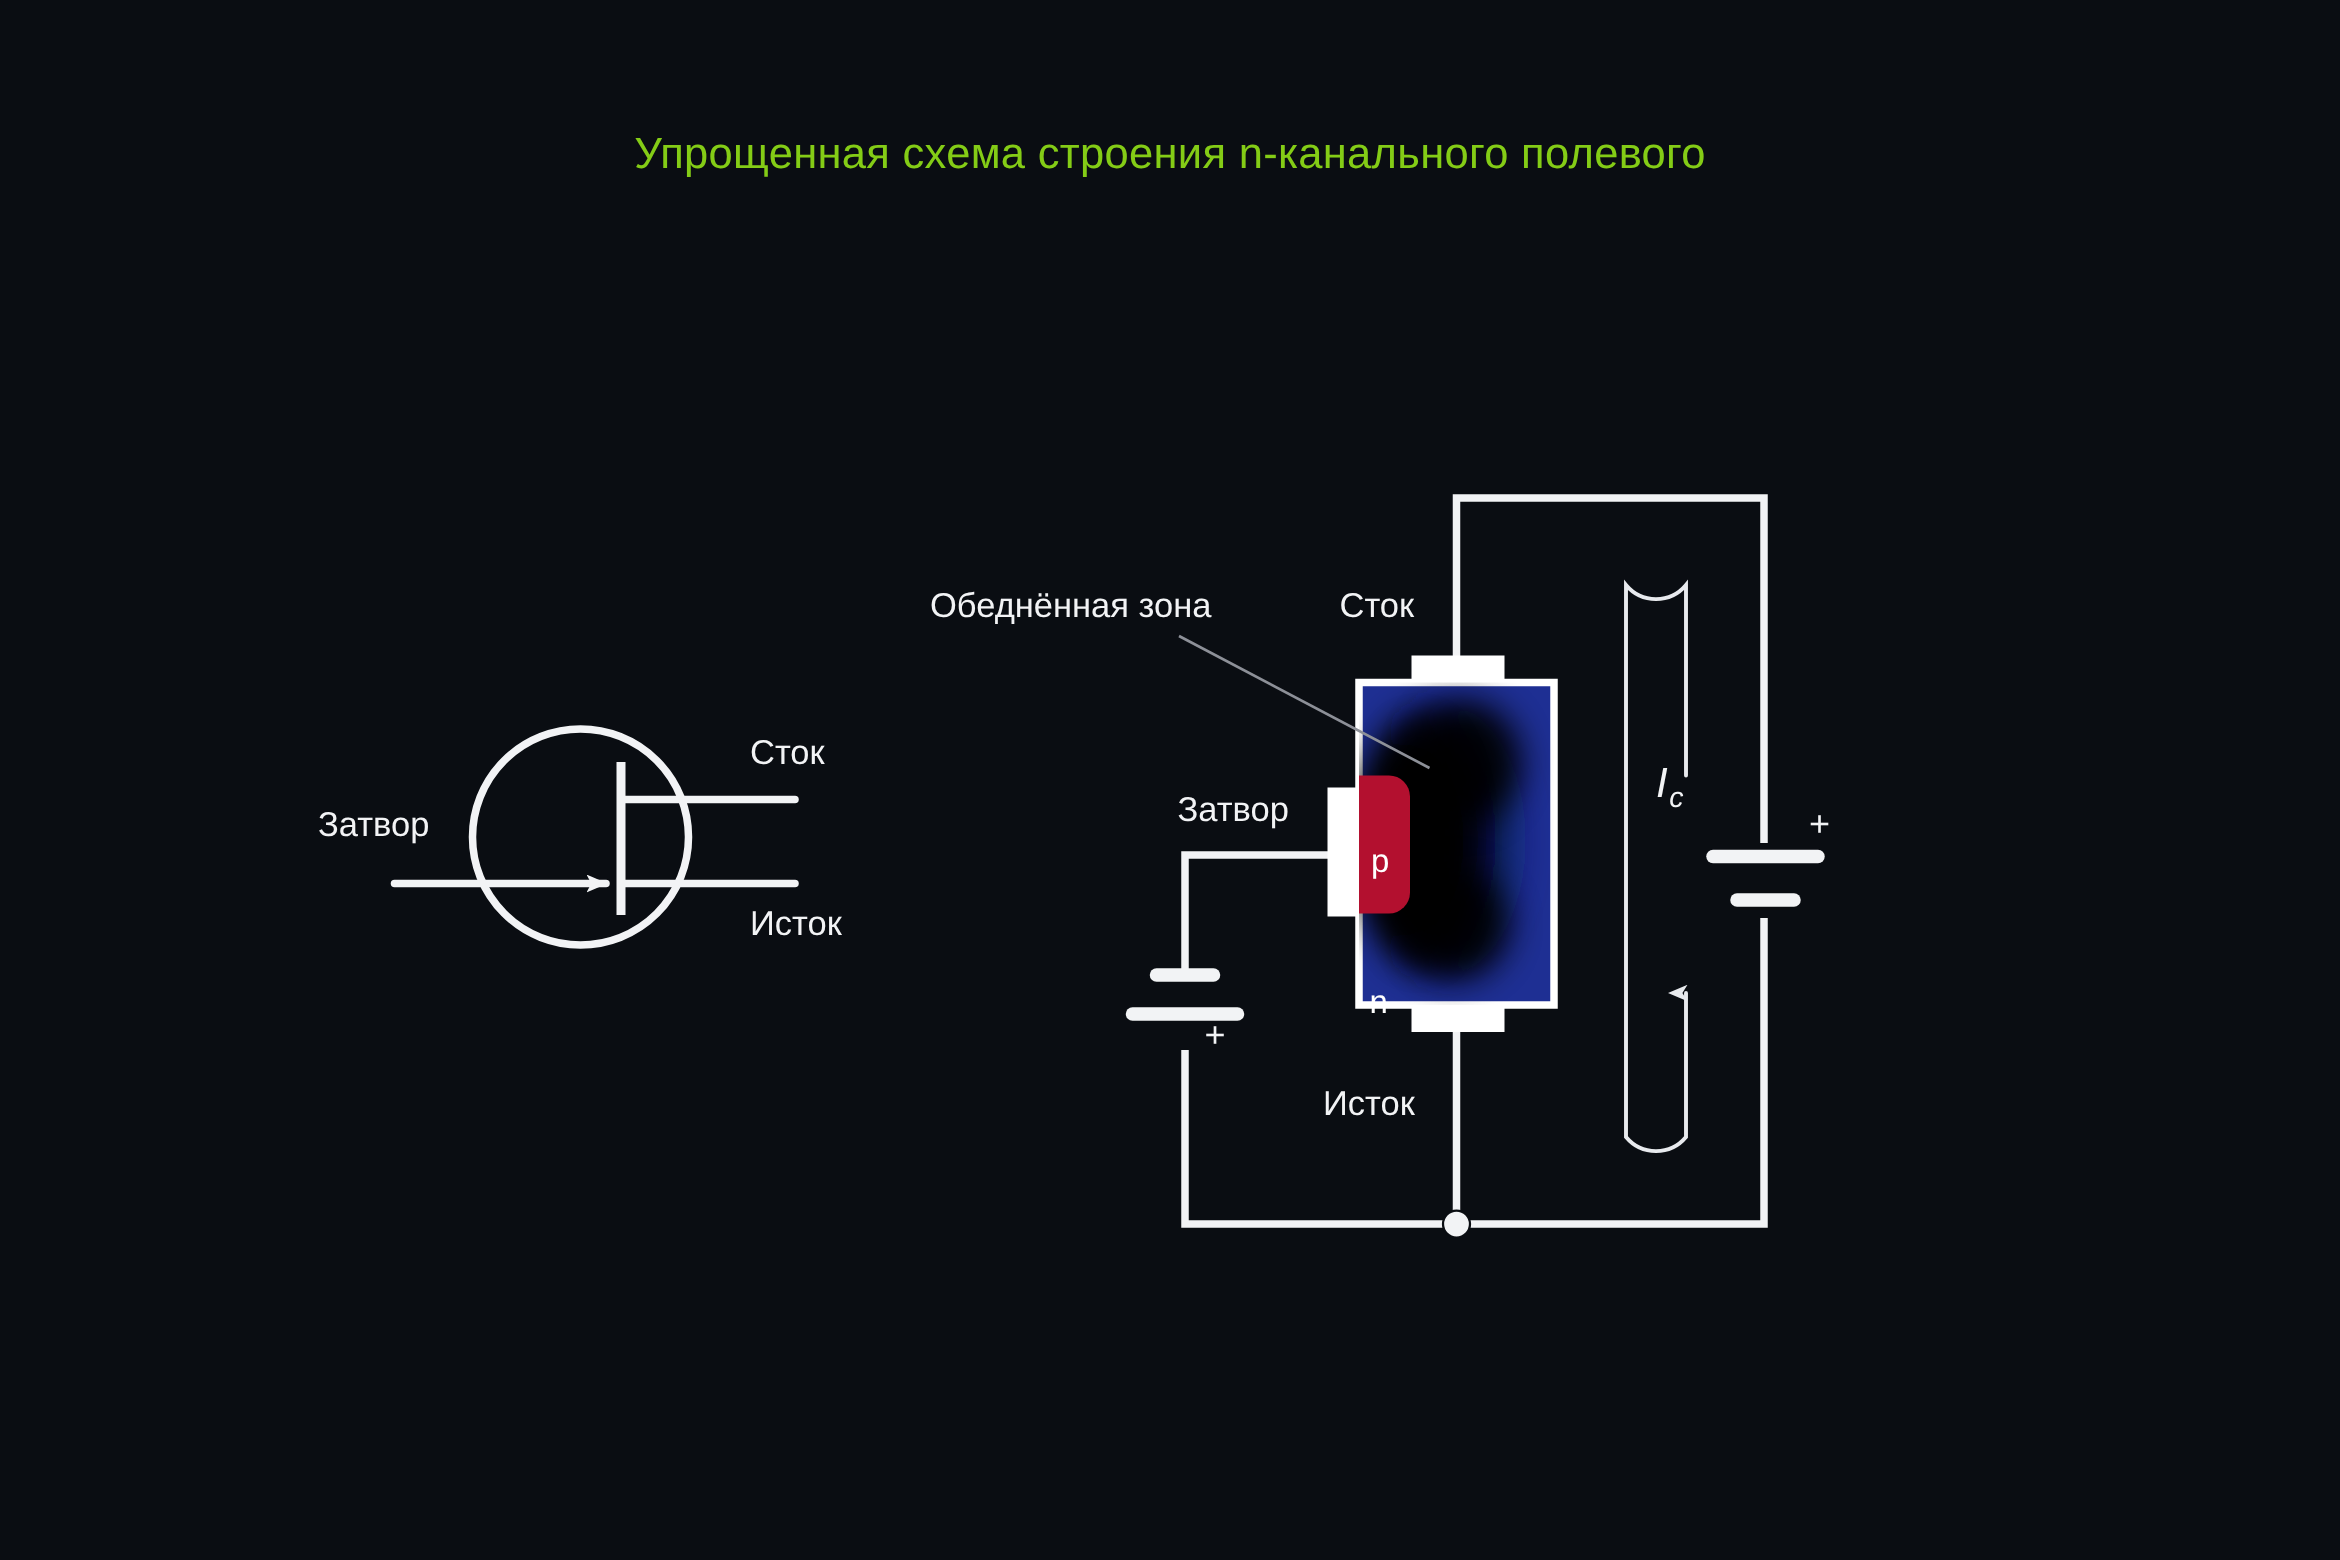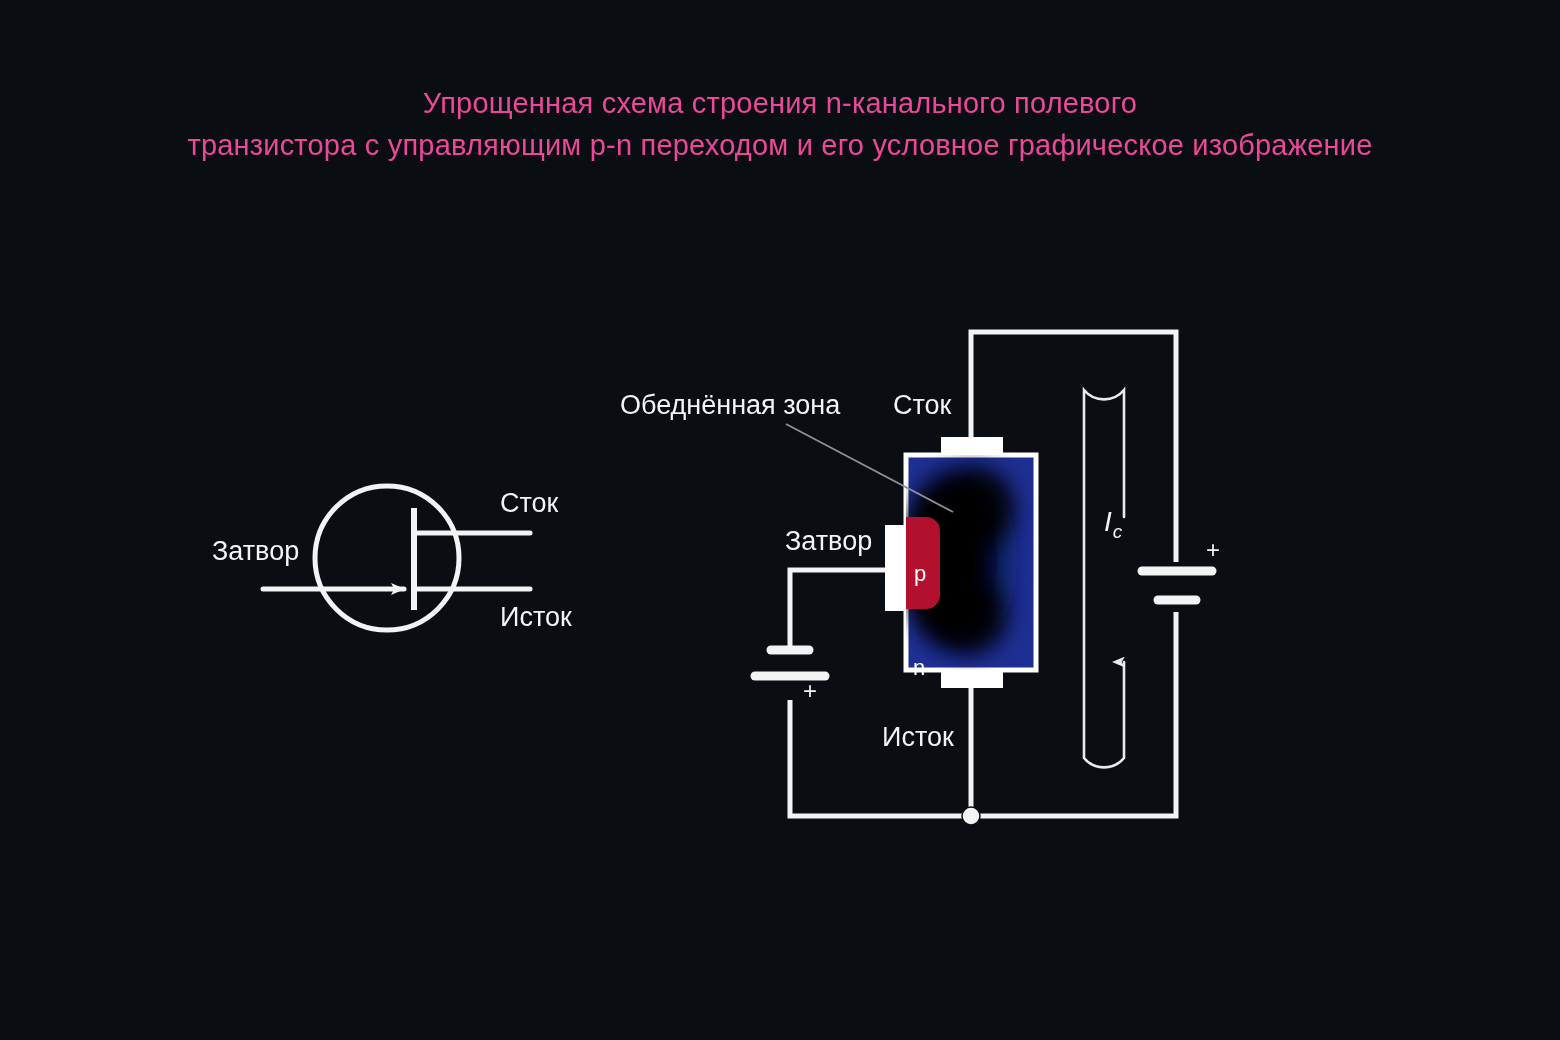--- a/index.html
+++ b/index.html
@@ -33,27 +33,27 @@
     left: 0;
     top: 82px;
     width: 1560px;
     text-align: center;
     pointer-events: none;
   }
   .title-line {
     font-size: 29px;
     line-height: 42px;
     font-weight: 400;
-    color: #ec4899;
+    color: #84cc16;
     letter-spacing: 0.2px;
     white-space: nowrap;
   }
   .lbl {
     position: absolute;
-    font-size: 27px;
+    font-size: 23px;
     color: #f2f3f5;
     white-space: nowrap;
     line-height: 1;
   }
   .lbl-sym-gate   { left: 212px; top: 538px; }
   .lbl-sym-drain  { left: 500px; top: 490px; }
   .lbl-sym-source { left: 500px; top: 604px; }
   .lbl-depletion  { left: 620px; top: 392px; }
   .lbl-drain2     { left: 893px; top: 392px; }
   .lbl-gate2      { left: 785px; top: 528px; }
@@ -164,21 +164,20 @@
       <g clip-path="url(#blockClip)">
         <path d="M 906 517 L 926 517 A 14 14 0 0 1 940 531 L 940 595 A 14 14 0 0 1 926 609 L 906 609 Z" fill="#b3102f"></path>
       </g>
 
       <line x1="786" y1="424" x2="953" y2="512" stroke="#8d9098" stroke-width="1.8"></line>
     </g>
   </svg>
 
   <div class="title-block">
     <div class="title-line">Упрощенная схема строения n-канального полевого</div>
-    <div class="title-line">транзистора с управляющим p-n переходом и его условное графическое изображение</div>
   </div>
 
   <div class="lbl lbl-sym-gate">Затвор</div>
   <div class="lbl lbl-sym-drain">Сток</div>
   <div class="lbl lbl-sym-source">Исток</div>
 
   <div class="lbl lbl-depletion">Обеднённая зона</div>
   <div class="lbl lbl-drain2">Сток</div>
   <div class="lbl lbl-gate2">Затвор</div>
   <div class="lbl lbl-source2">Исток</div>

